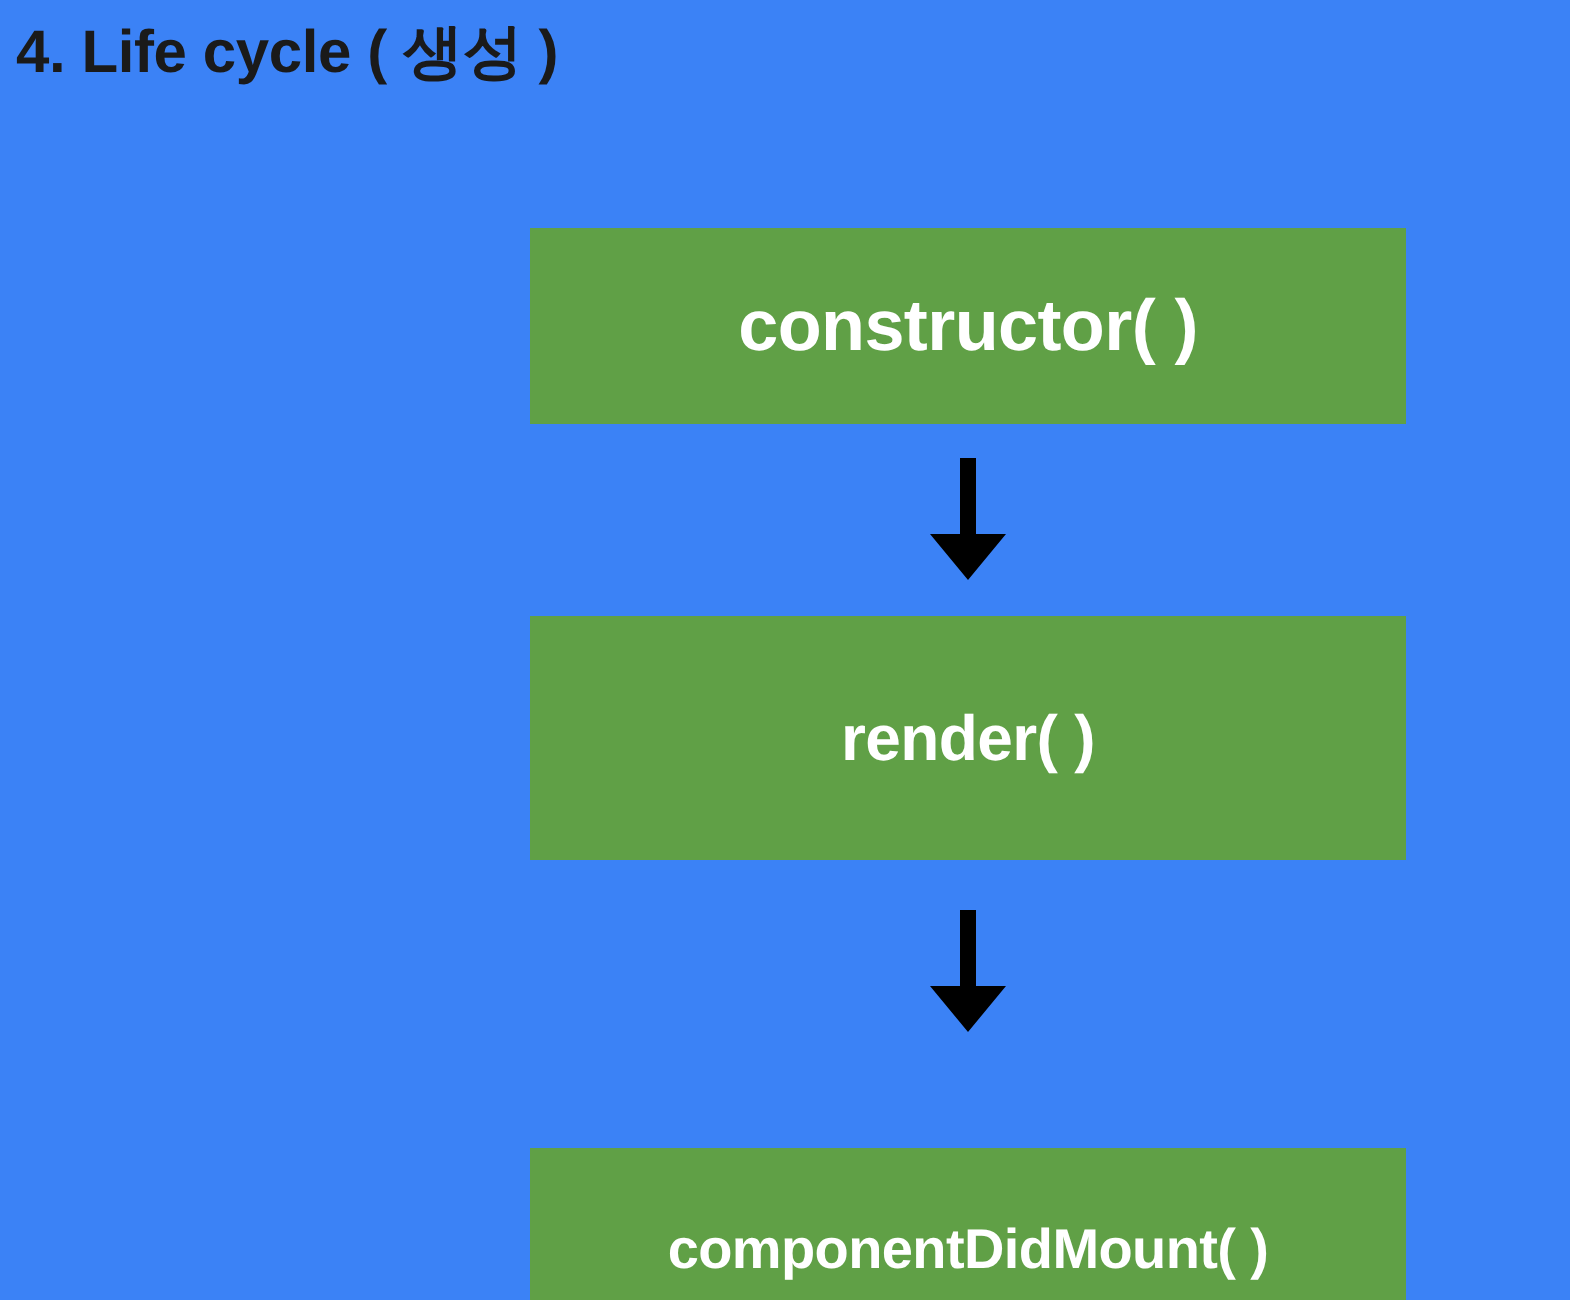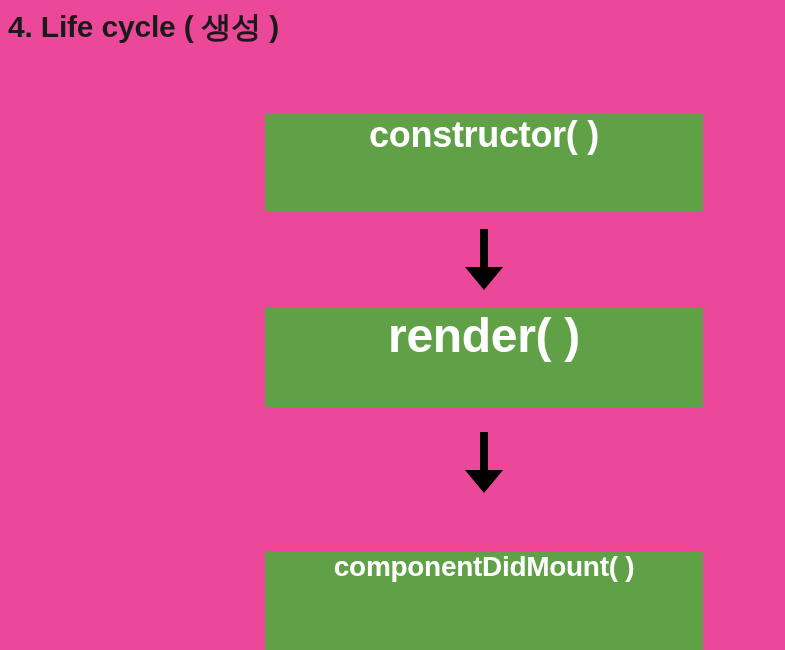--- a/index.html
+++ b/index.html
@@ -12,21 +12,21 @@
     background: #ffffff;
     font-family: "Liberation Sans", sans-serif;
     overflow: hidden;
     position: relative;
   }
 
   #slide {
     position: relative;
     width: 785px;
     height: 650px;
-    background: #ec4899;
+    background: #3b82f6;
   }
 
   #slide-title {
     position: absolute;
     left: 8px;
     top: 8px;
     font-size: 30px;
     font-weight: bold;
     color: #1a1a1a;
     letter-spacing: -0.2px;
@@ -39,29 +39,30 @@
     left: 265px;
     top: 114px;
     width: 438px;
   }
 
   .lifecycle-box {
     width: 438px;
     background: #60a046;
     color: #ffffff;
     display: flex;
+    align-items: center;
     justify-content: center;
     box-sizing: border-box;
     font-weight: bold;
     text-align: center;
     letter-spacing: -0.3px;
   }
 
   .lifecycle-box.step-1 { height: 98px; font-size: 36px; }
-  .lifecycle-box.step-2 { height: 99px; font-size: 48px; }
+  .lifecycle-box.step-2 { height: 122px; font-size: 32px; }
   .lifecycle-box.step-3 { height: 101px; font-size: 28px; margin-top: 32px; }
 
   .arrow-wrap {
     height: 96px;
     display: flex;
     align-items: center;
     justify-content: center;
   }
 
   .arrow-wrap svg {

